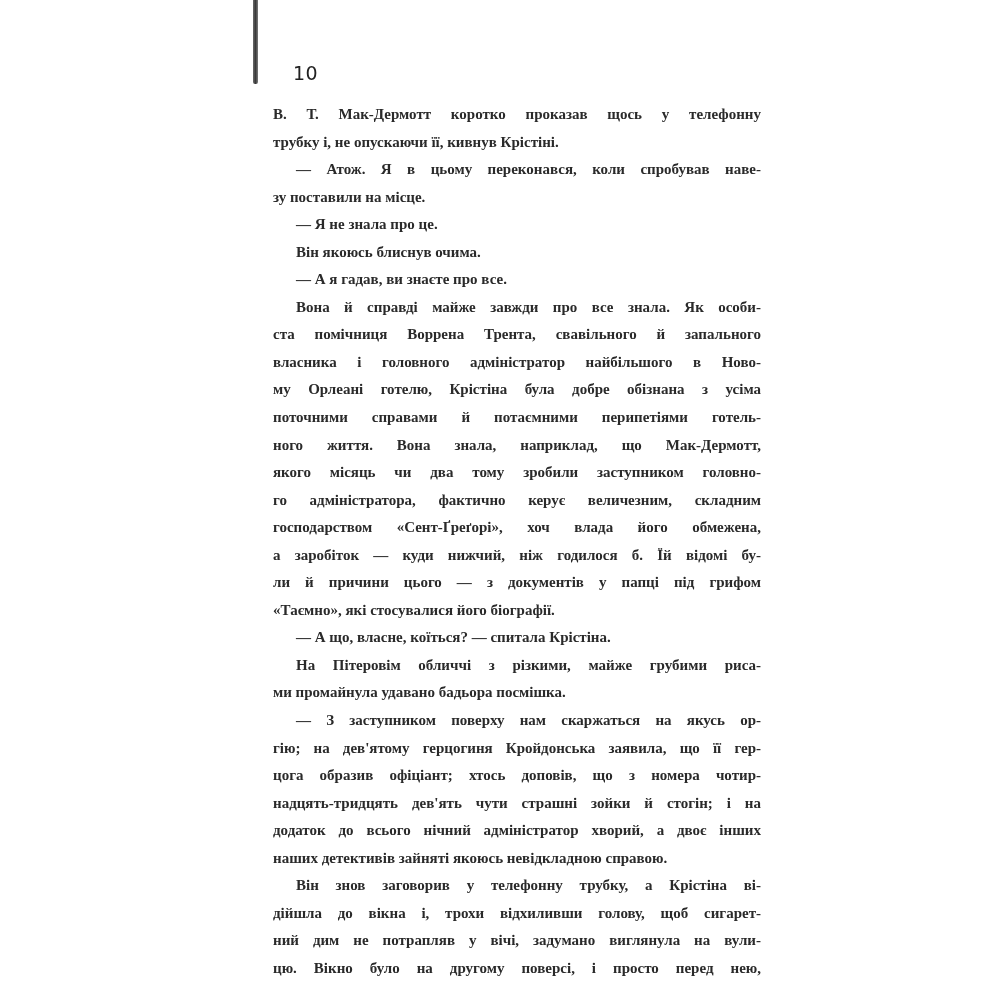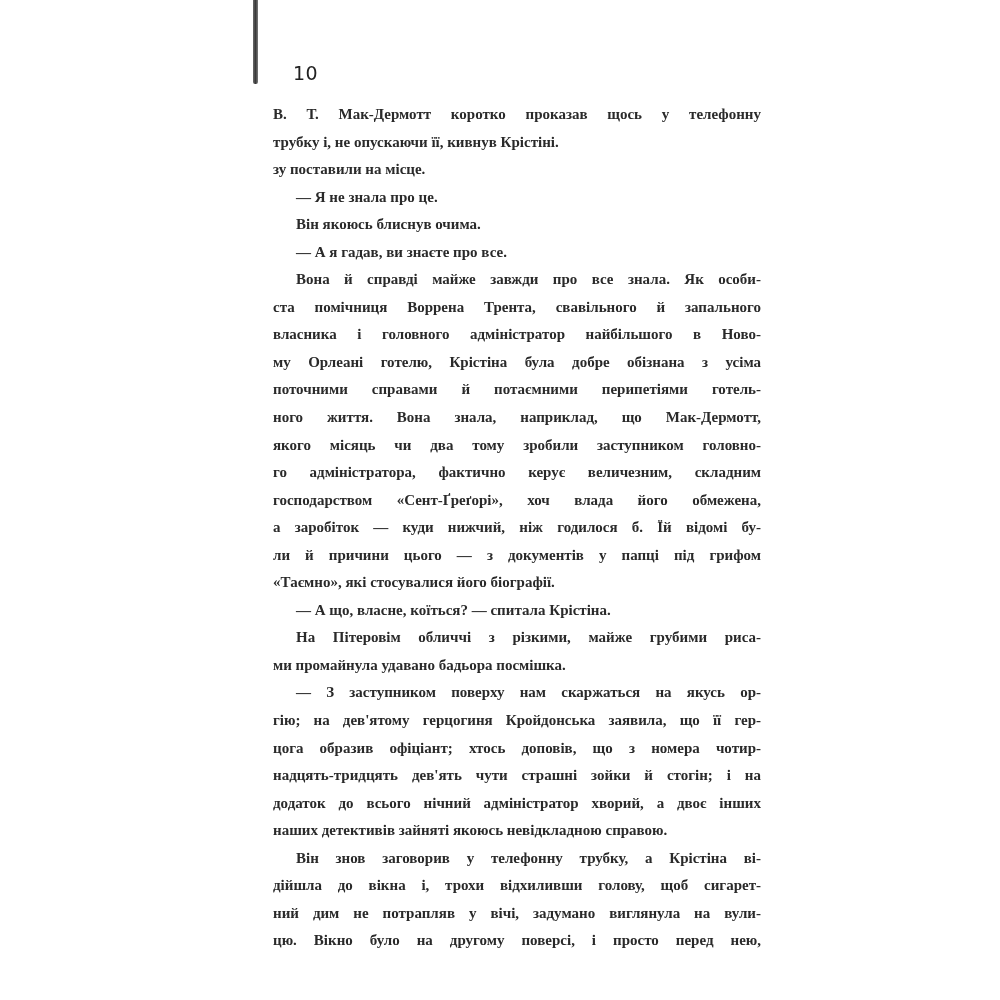--- a/index.html
+++ b/index.html
@@ -60,20 +60,21 @@
 </head>
 <body>
 
 <div class="edge-bar"></div>
 
 <div class="page-number">10</div>
 
 <div class="text-block" id="text-block">
     <span class="line">В. Т. Мак-Дермотт коротко проказав щось у телефонну</span>
     <span class="line last">трубку і, не опускаючи її, кивнув Крістіні.</span>
+    <span class="line indent">— Атож. Я в цьому переконався, коли спробував наве-</span>
     <span class="line last">зу поставили на місце.</span>
     <span class="line indent last">— Я не знала про це.</span>
     <span class="line indent last">Він якоюсь блиснув очима.</span>
     <span class="line indent last">— А я гадав, ви знаєте про все.</span>
     <span class="line indent">Вона й справді майже завжди про все знала. Як особи-</span>
     <span class="line">ста помічниця Воррена Трента, свавільного й запального</span>
     <span class="line">власника і головного адміністратор найбільшого в Ново-</span>
     <span class="line">му Орлеані готелю, Крістіна була добре обізнана з усіма</span>
     <span class="line">поточними справами й потаємними перипетіями готель-</span>
     <span class="line">ного життя. Вона знала, наприклад, що Мак-Дермотт,</span>

